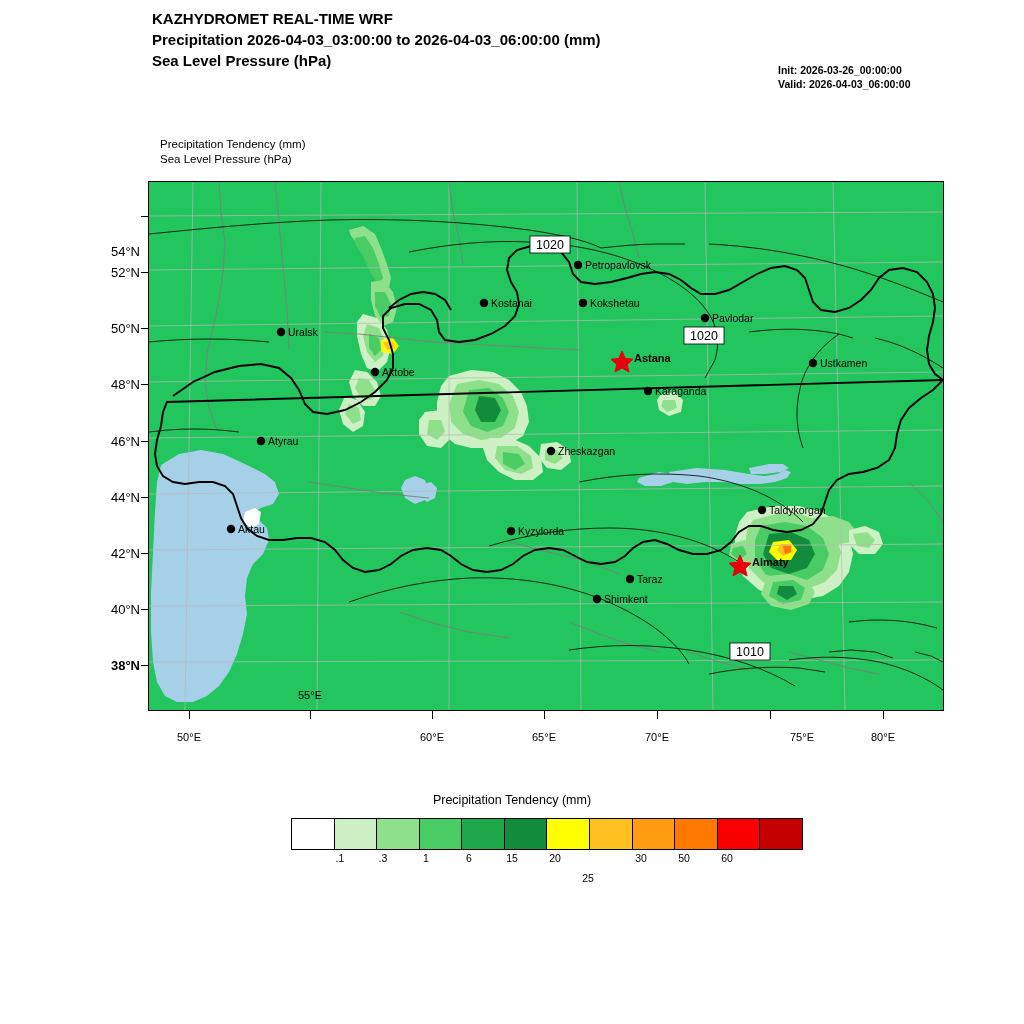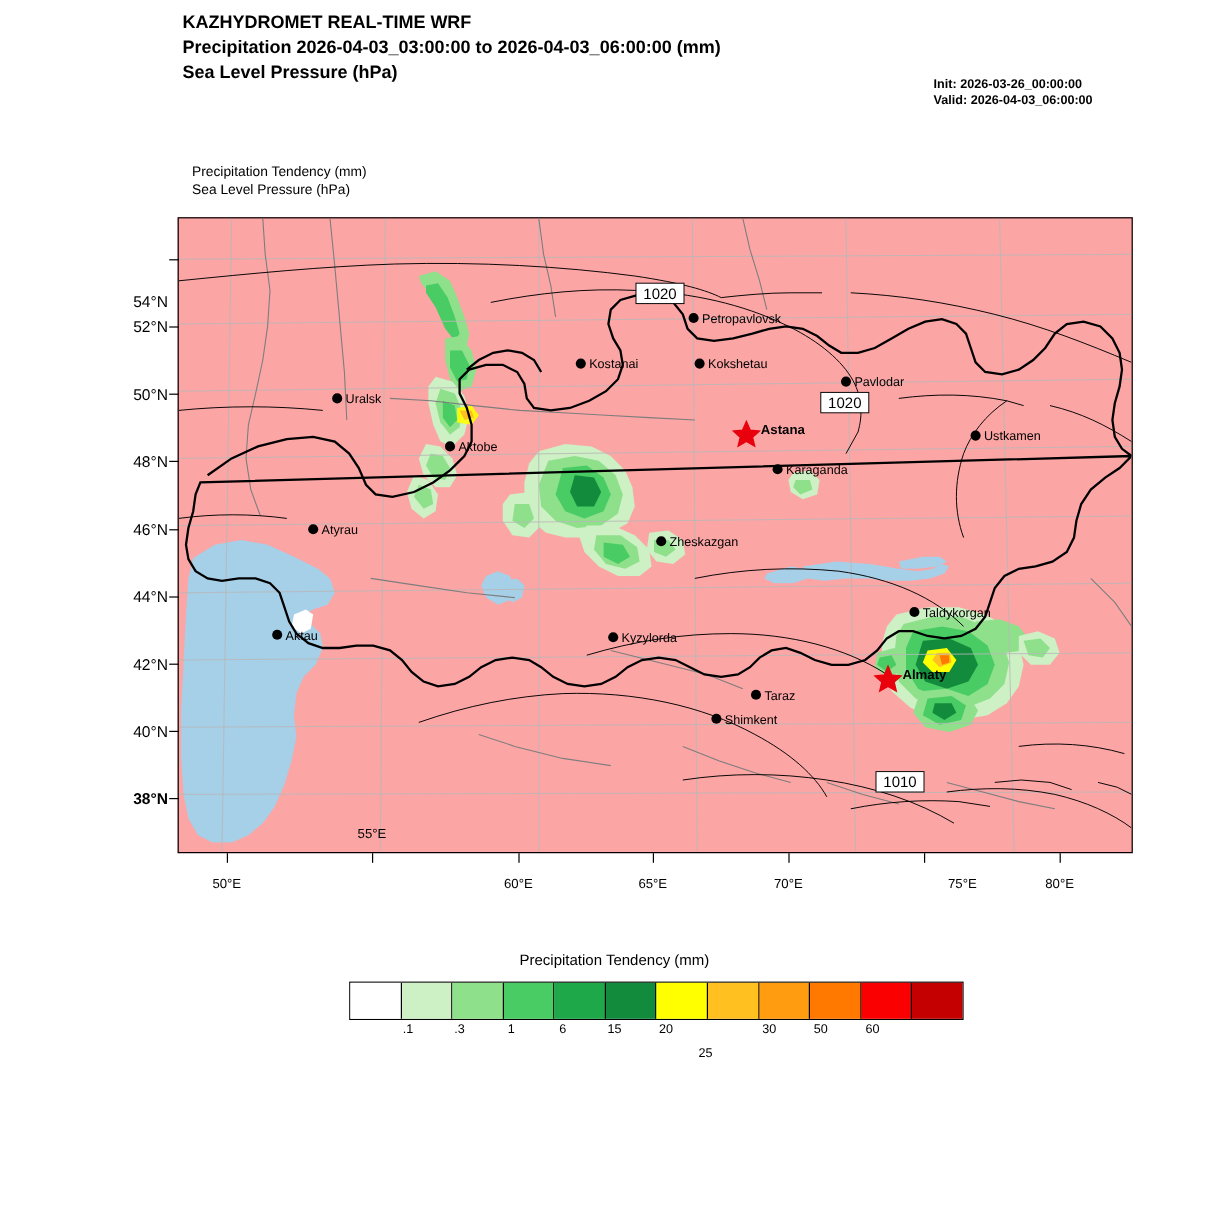--- a/index.html
+++ b/index.html
@@ -41,21 +41,21 @@
     white-space: nowrap;
   }
 
   
   #map-frame {
     left: 148px; top: 181px;
     width: 796px; height: 530px;
     border: 1px solid #000;
     box-sizing: border-box;
     overflow: hidden;
-    background: #fca5a5;
+    background: #22c55e;
   }
   #map-svg { display: block; }
 
   
   .ylab {
     font-size: 13px;
     text-align: right;
     width: 70px;
     white-space: nowrap;
   }

